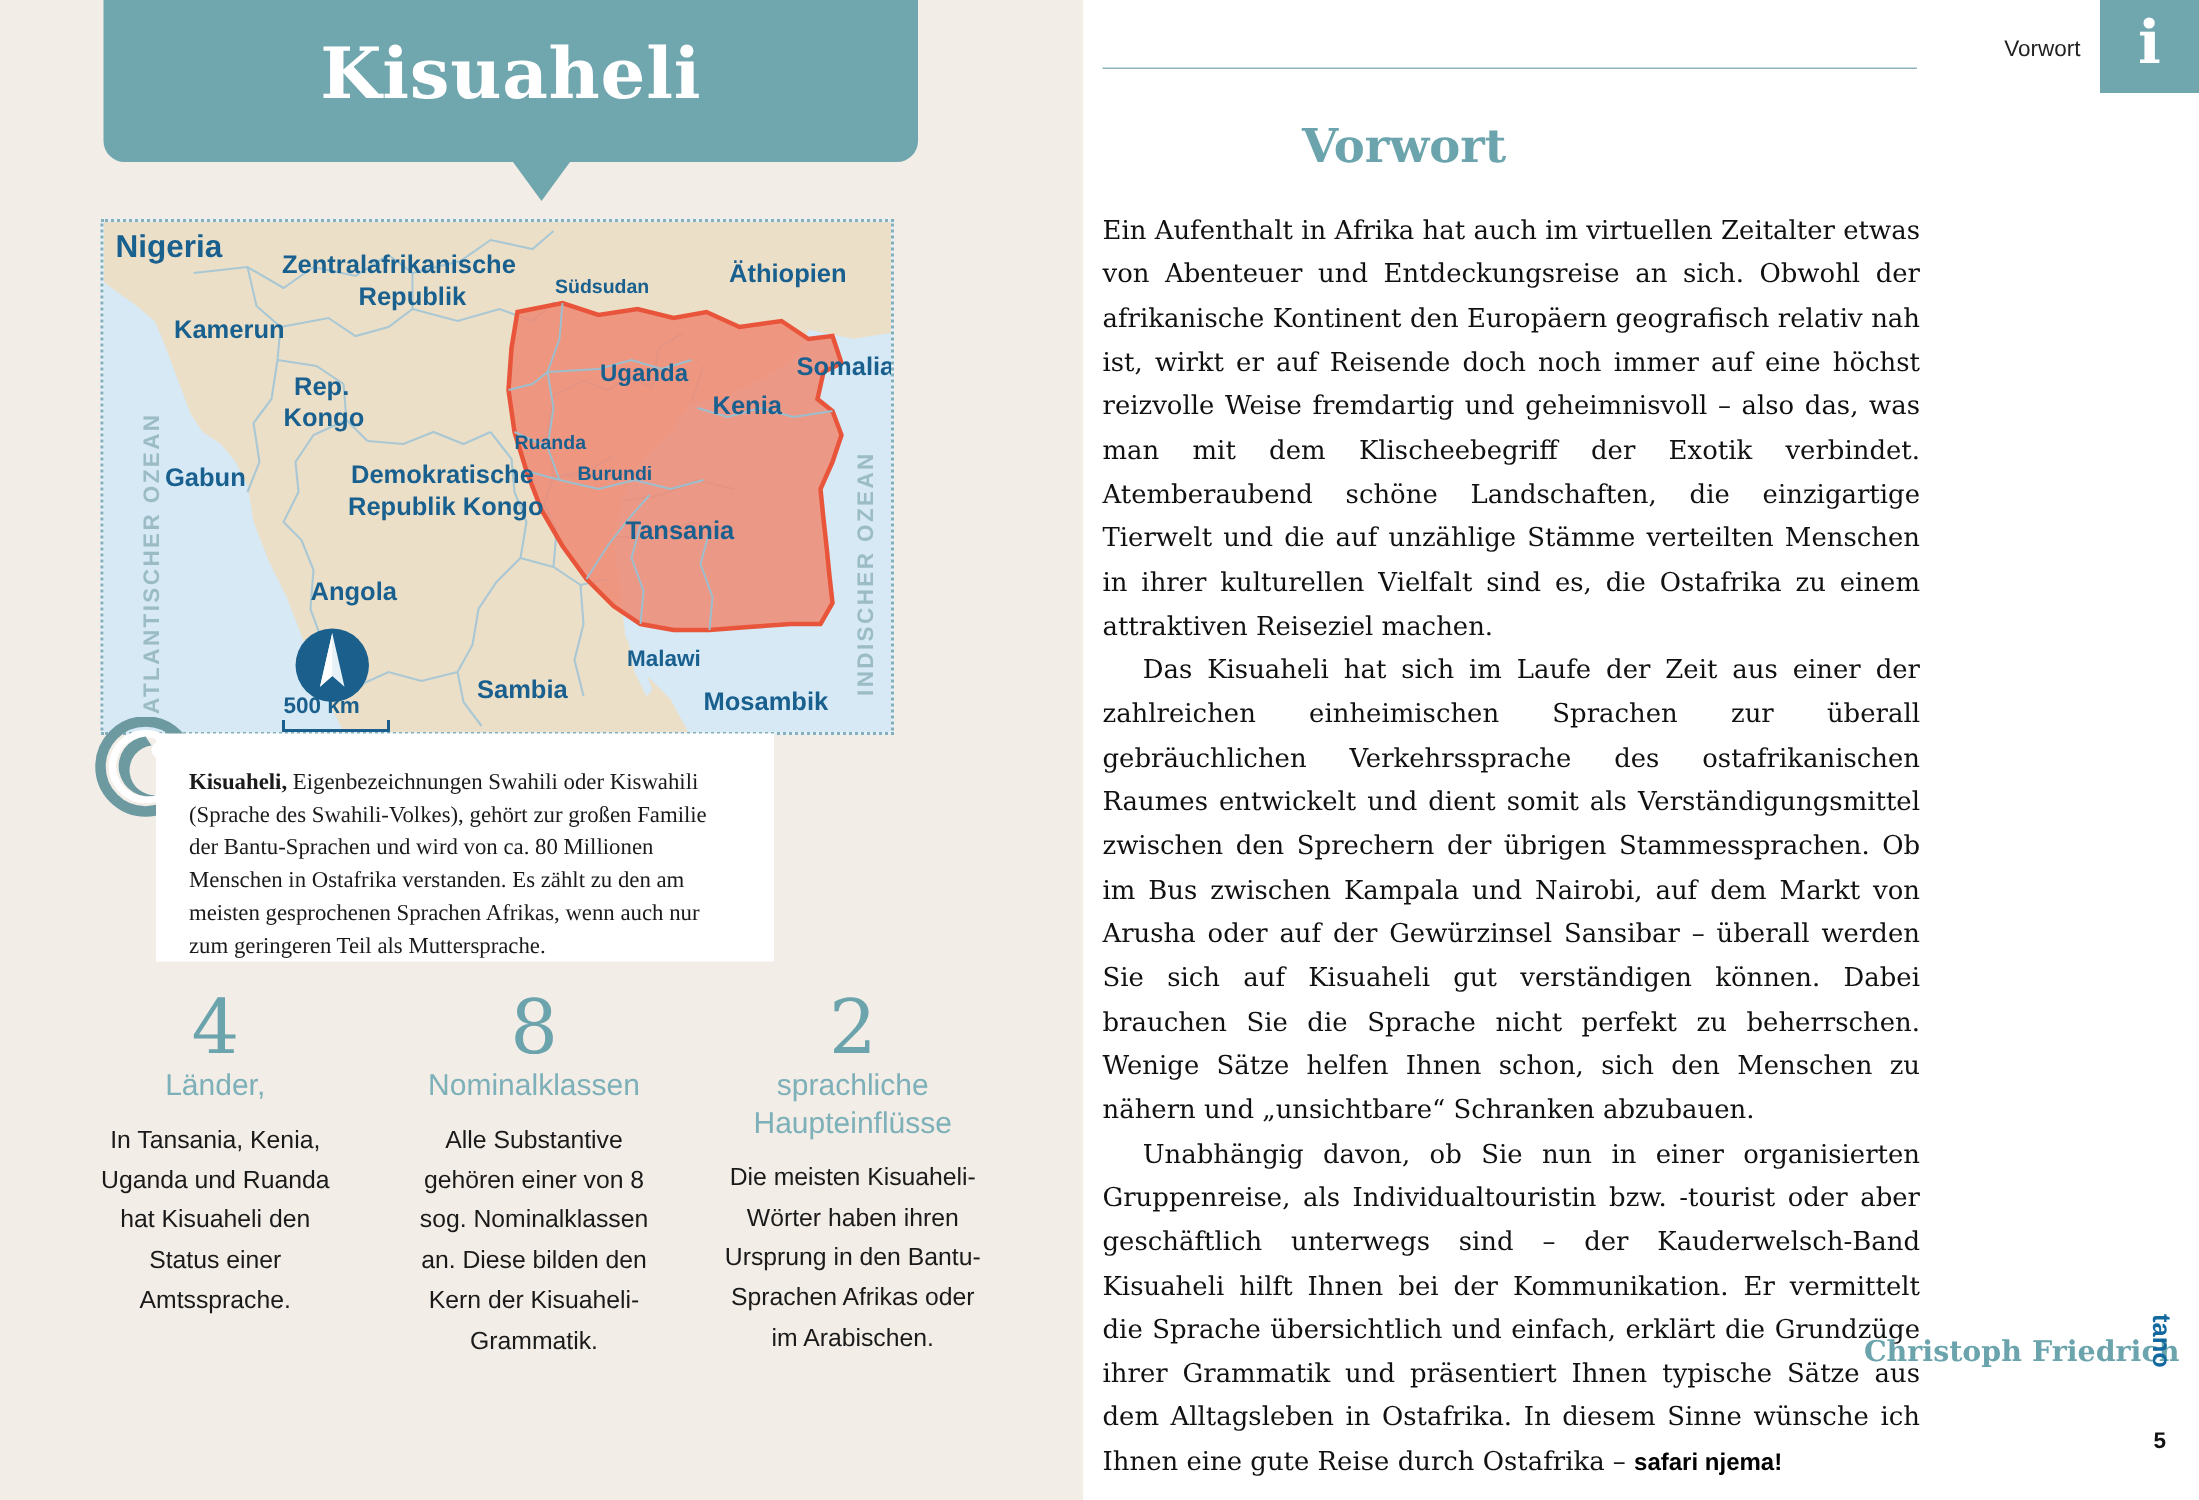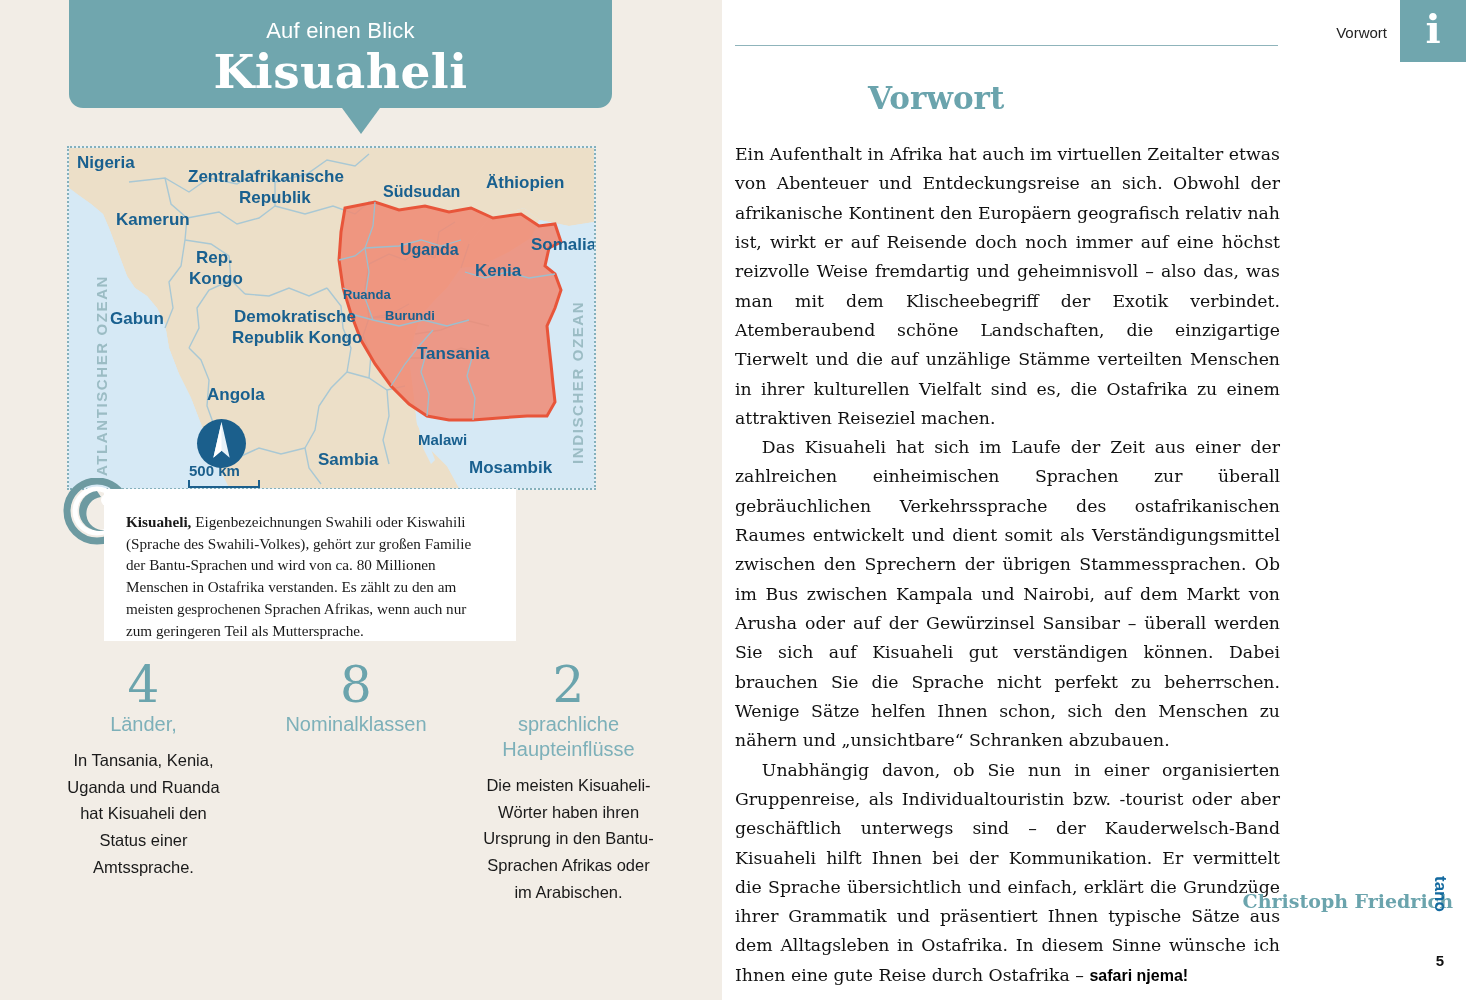--- a/index.html
+++ b/index.html
@@ -184,21 +184,20 @@
   }
 </style>
 </head>
 <body>
 
 <div class="spread">
 
   <div class="page-left">
 
     <div class="banner">
-      <div class="banner-kicker">Auf einen Blick</div>
       <div class="banner-title">Kisuaheli</div>
     </div>
     <div class="banner-tip"></div>
 
     <div class="map">
       <svg class="map-svg" width="525" height="340" viewBox="0 0 525 340">
         <rect x="0" y="0" width="525" height="340" fill="#d6e9f5"></rect>
 
         <path d="M0,0 L525,0 L525,74 L500,78 L470,72 L455,60 L420,70 L400,96
                  L392,120 L378,140 L366,152 L352,168 L346,186 L340,210 L344,240
@@ -265,24 +264,24 @@
           <path d="M404,272 L406,250 L398,228 L404,206"></path>
           <path d="M358,268 L360,246 L352,224 L358,202"></path>
           <path d="M486,126 L460,130 L438,124 L416,130 L396,124"></path>
           <path d="M270,112 L286,108 L296,100"></path>
         </g>
 
         <path d="M356,276 L360,296 L366,312 L362,316 L354,300 L350,280 Z" fill="#d6e9f5"></path>
 
       </svg>
 
-      <div class="map-label" style="left:8px;top:6px;font-size:17px;">Nigeria</div>
+      <div class="map-label" style="left:8px;top:6px;font-size:21px;">Nigeria</div>
       <div class="map-label" style="left:119px;top:20px;font-size:17px;">Zentralafrikanische</div>
       <div class="map-label" style="left:170px;top:41px;font-size:17px;">Republik</div>
-      <div class="map-label" style="left:314px;top:36px;font-size:16px;">Südsudan</div>
+      <div class="map-label" style="left:301px;top:36px;font-size:13px;">Südsudan</div>
       <div class="map-label" style="left:417px;top:26px;font-size:17px;">Äthiopien</div>
       <div class="map-label" style="left:47px;top:63px;font-size:17px;">Kamerun</div>
       <div class="map-label" style="left:331px;top:94px;font-size:16px;">Uganda</div>
       <div class="map-label" style="left:462px;top:88px;font-size:17px;">Somalia</div>
       <div class="map-label" style="left:406px;top:114px;font-size:17px;">Kenia</div>
       <div class="map-label" style="left:41px;top:118px;font-size:17px;margin-top:44px;">Gabun</div>
       <div class="map-label" style="left:127px;top:101px;font-size:17px;">Rep.</div>
       <div class="map-label" style="left:120px;top:122px;font-size:17px;">Kongo</div>
       <div class="map-label" style="left:274px;top:140px;font-size:13px;">Ruanda</div>
       <div class="map-label" style="left:316px;top:161px;font-size:13px;">Burundi</div>
@@ -322,20 +321,21 @@
 
     <div class="stats">
       <div class="stat">
         <div class="stat-num">4</div>
         <div class="stat-label">Länder,</div>
         <div class="stat-body">In Tansania, Kenia, Uganda und Ruanda hat Kisuaheli den Status einer Amtssprache.</div>
       </div>
       <div class="stat">
         <div class="stat-num">8</div>
         <div class="stat-label">Nominalklassen</div>
+        <div class="stat-body">Alle Substantive gehören einer von 8 sog. Nominalklassen an. Diese bilden den Kern der Kisuaheli-Grammatik.</div>
       </div>
       <div class="stat">
         <div class="stat-num">2</div>
         <div class="stat-label">sprachliche Haupteinflüsse</div>
         <div class="stat-body">Die meisten Kisuaheli-Wörter haben ihren Ursprung in den Bantu-Sprachen Afrikas oder im Arabischen.</div>
       </div>
     </div>
   </div>
 
   <div class="page-right">

